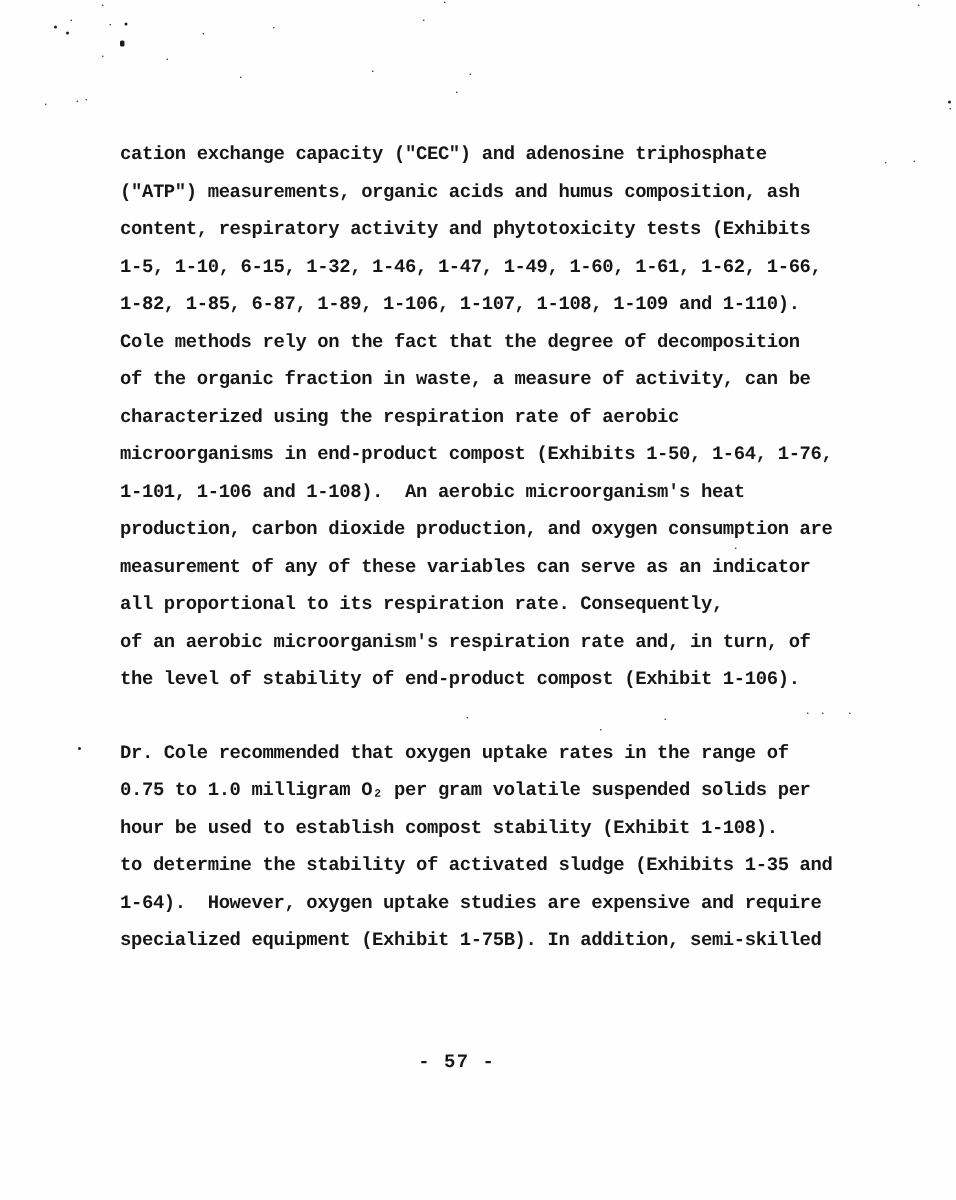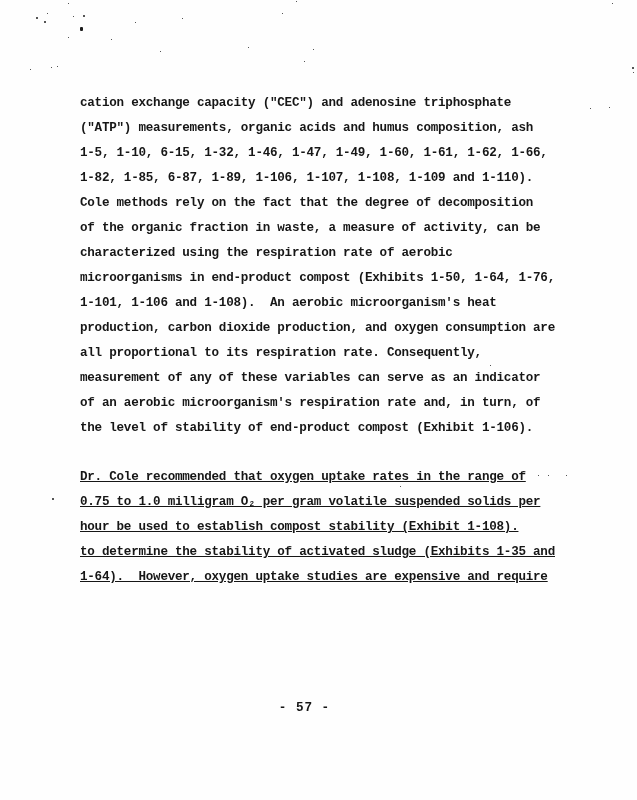--- a/index.html
+++ b/index.html
@@ -16,21 +16,21 @@
     font-family: "Liberation Mono", "DejaVu Sans Mono", monospace;
     color: #161616;
   }
   .textblock {
     position: absolute;
     left: 80px;
     top: 91px;
     width: 500px;
   }
   .para { margin: 0; }
-  .para + .para { margin-top: 24px; text-decoration: underline; }
+  .para + .para { margin-top: 24px; }
   .line {
     white-space: pre;
     font-size: 12.6px;
     line-height: 25px;
     letter-spacing: -0.25px;
     font-weight: 600;
     -webkit-font-smoothing: none;
   }
   .pageno {
     position: absolute;
@@ -89,36 +89,38 @@
   <div class="speck s1" style="left:443px; top:479px;"></div>
   <div class="speck s1" style="left:538px; top:475px;"></div>
   <div class="speck s1" style="left:548px; top:475px;"></div>
   <div class="speck s1" style="left:566px; top:475px;"></div>
   <div class="speck" style="left:52px; top:498px;"></div>
 
   <div class="textblock">
     <div class="para">
       <div class="line">cation exchange capacity ("CEC") and adenosine triphosphate</div>
       <div class="line">("ATP") measurements, organic acids and humus composition, ash</div>
+      <div class="line">content, respiratory activity and phytotoxicity tests (Exhibits</div>
       <div class="line">1-5, 1-10, 6-15, 1-32, 1-46, 1-47, 1-49, 1-60, 1-61, 1-62, 1-66,</div>
       <div class="line">1-82, 1-85, 6-87, 1-89, 1-106, 1-107, 1-108, 1-109 and 1-110).</div>
       <div class="line">Cole methods rely on the fact that the degree of decomposition</div>
       <div class="line">of the organic fraction in waste, a measure of activity, can be</div>
       <div class="line">characterized using the respiration rate of aerobic</div>
       <div class="line">microorganisms in end-product compost (Exhibits 1-50, 1-64, 1-76,</div>
       <div class="line">1-101, 1-106 and 1-108).  An aerobic microorganism's heat</div>
       <div class="line">production, carbon dioxide production, and oxygen consumption are</div>
+      <div class="line">measurement of any of these variables can serve as an indicator</div>
       <div class="line">all proportional to its respiration rate. Consequently,</div>
-      <div class="line">measurement of any of these variables can serve as an indicator</div>
       <div class="line">of an aerobic microorganism's respiration rate and, in turn, of</div>
       <div class="line">the level of stability of end-product compost (Exhibit 1-106).</div>
     </div>
     <div class="para">
       <div class="line">Dr. Cole recommended that oxygen uptake rates in the range of</div>
       <div class="line">0.75 to 1.0 milligram O₂ per gram volatile suspended solids per</div>
       <div class="line">hour be used to establish compost stability (Exhibit 1-108).</div>
       <div class="line">to determine the stability of activated sludge (Exhibits 1-35 and</div>
       <div class="line">1-64).  However, oxygen uptake studies are expensive and require</div>
+      <div class="line">specialized equipment (Exhibit 1-75B). In addition, semi-skilled</div>
     </div>
   </div>
 
   <div class="pageno">- 57 -</div>
 </div>
 
 </body></html>

